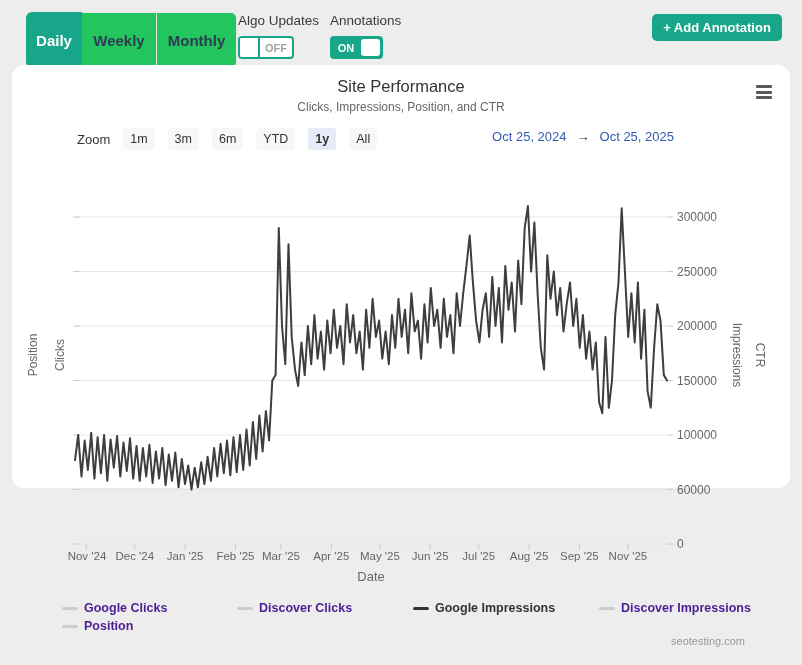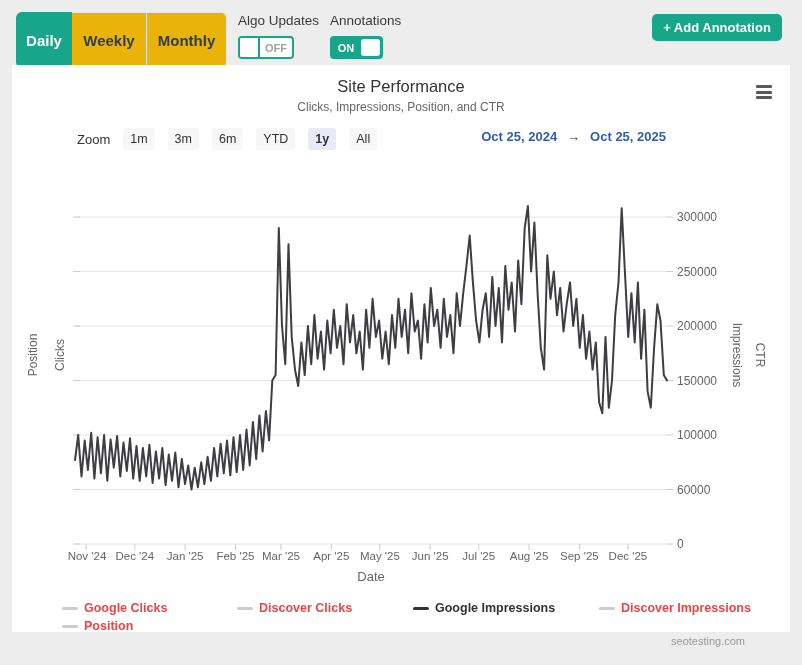--- a/index.html
+++ b/index.html
@@ -1,22 +1,22 @@
 <!DOCTYPE html>
 <html><head>
 <meta charset="utf-8">
 <style>
   * { margin:0; padding:0; box-sizing:border-box; }
   html,body { width:802px; height:665px; }
   body { font-family:"Liberation Sans", sans-serif; background:#ededed; position:relative; overflow:hidden; }
 
   
-  .view-tabs { position:absolute; left:16px; top:12px; display:flex; height:56px; border-radius:6px; }
+  .view-tabs { position:absolute; left:26px; top:12px; display:flex; height:56px; border-radius:6px; }
   .vtab { display:flex; align-items:center; justify-content:center; font-size:15px; font-weight:bold;
-          background:#eab308; color:#2e3d54; border:1px solid #e4e4e4; border-left:none; cursor:pointer; }
+          background:#22c55e; color:#2e3d54; border:1px solid #e4e4e4; border-left:none; cursor:pointer; }
   .vtab.first { border-radius:6px 0 0 6px; border:none; }
   .vtab.last  { border-radius:0 6px 6px 0; }
   .vtab.active { background:#17a689; color:#fff; }
   .w-daily{width:56px;} .w-weekly{width:75px;} .w-monthly{width:80px;}
 
   .toggle-block { position:absolute; top:13px; }
   .toggle-label { font-size:13.5px; color:#3a3a3a; margin-bottom:8px; white-space:nowrap; }
   .toggle { height:23px; border-radius:4px; display:flex; overflow:hidden; cursor:pointer;justify-content:center; }
   .toggle.off { width:56px; border:2px solid #17a689; background:#fff; }
   .toggle.off .knob { width:20px; background:#fff; border-right:2px solid #17a689; }
@@ -26,39 +26,39 @@
   .toggle.on .state { flex:1; display:flex; align-items:center; justify-content:center;
                       font-size:11px; font-weight:bold; color:#fff; }
   .toggle.on .knob { width:19px; background:#fff; border-radius:3px; margin:1px; }
 
   .add-annotation { position:absolute; right:20px; top:14px; width:130px; height:27px;
                     background:#17a689; color:#fff; font-weight:bold; font-size:13px;
                     border:none; border-radius:5px; display:flex; align-items:center; justify-content:center;
                     cursor:pointer; font-family:"Liberation Sans",sans-serif; }
 
   
-  .card { position:absolute; left:12px; top:65px; width:778px; height:567px; background:#fff; border-radius:0; }
+  .card { position:absolute; left:12px; top:65px; width:778px; height:423px; background:#fff; border-radius:12px; }
 
   .chart-title { position:absolute; left:0; right:0; top:12px; text-align:center;
                  font-size:16.5px; font-weight:500; color:#333; }
   .chart-subtitle { position:absolute; left:0; right:0; top:35px; text-align:center;
                     font-size:12px; color:#666; }
 
   .menu-btn { position:absolute; left:741px; top:18px; width:22px; height:18px; cursor:pointer;
               display:flex; flex-direction:column; justify-content:center; gap:2.5px; align-items:center; }
   .menu-btn .bar { width:16px; height:3px; background:#5a5a5a; border-radius:1px; }
 
   .range-row { position:absolute; left:65px; top:62px; height:24px; display:flex; align-items:center; }
   .zoom-word { font-size:13px; color:#333; margin-right:13px; }
   .zb { font-size:12.5px; color:#333; background:#f7f7f7; border-radius:3px; padding:4px 7px;
         margin-right:13px; cursor:pointer; }
   .zb.selected { background:#e6ebf7; font-weight:bold; }
 
-  .date-range { position:absolute; right:124px; top:64px; display:flex; align-items:center; gap:10px;
-                font-size:13px;font-weight:bold; }
+  .date-range { position:absolute; right:116px; top:64px; display:flex; align-items:center; gap:10px;
+                font-size:13px; }
   .date-val { color:#335cad; cursor:pointer; }
   .arrow { color:#333; font-size:13px; }
 
   .plot { position:absolute; left:63px; top:103px; width:592px; height:376px; }
   .plot svg { overflow:visible; display:block; }
 
   .y-labels { position:absolute; left:665px; top:0; width:60px; }
   .y-label { position:absolute; font-size:12px; color:#666; white-space:nowrap; }
   .x-labels { position:absolute; left:63px; top:485px; width:592px; height:16px; }
   .x-label { position:absolute; width:64px; margin-left:-32px; text-align:center;
@@ -67,21 +67,21 @@
   .axis-title { position:absolute; width:90px; text-align:center; font-size:12px; color:#666; white-space:nowrap; }
   .rot-ccw { transform:rotate(-90deg); }
   .rot-cw  { transform:rotate(90deg); }
 
   .xaxis-name { position:absolute; left:309px; top:504px; width:100px; text-align:center;
                 font-size:13px; color:#666; }
 
   .legend { position:absolute; left:50px; top:536px; display:grid;
             grid-template-columns:175px 176px 186px 170px; row-gap:4px; }
   .legend-item { display:flex; align-items:center; gap:6px; font-size:12.5px; font-weight:bold;
-                 color:#ef4444; cursor:pointer; }
+                 color:#4c1d95; cursor:pointer; }
   .legend-item .dash { width:16px; height:3px; background:#cccccc; border-radius:2px; }
   .legend-item.enabled { color:#333; }
   .legend-item.enabled .dash { background:#333; }
 
   .watermark { position:absolute; right:45px; top:570px; font-size:11px; color:#999; }
 </style>
 </head>
 <body>
 
 <div class="view-tabs">
@@ -187,21 +187,21 @@
       <div class="x-label" style="left: 59.792px;">Dec '24</div>
       <div class="x-label" style="left: 110.112px;">Jan '25</div>
       <div class="x-label" style="left: 160.432px;">Feb '25</div>
       <div class="x-label" style="left: 206.016px;">Mar '25</div>
       <div class="x-label" style="left: 256.336px;">Apr '25</div>
       <div class="x-label" style="left: 304.88px;">May '25</div>
       <div class="x-label" style="left: 355.2px;">Jun '25</div>
       <div class="x-label" style="left: 403.744px;">Jul '25</div>
       <div class="x-label" style="left: 454.064px;">Aug '25</div>
       <div class="x-label" style="left: 504.384px;">Sep '25</div>
-      <div class="x-label" style="left: 552.928px;">Dec '25</div>
+      <div class="x-label" style="left: 552.928px;">Nov '25</div>
     </div>
 
   <div class="axis-title rot-ccw" style="left:-24px; top:283px; width:90px;">Position</div>
   <div class="axis-title rot-ccw" style="left:3px; top:283px; width:90px;">Clicks</div>
   <div class="axis-title rot-cw" style="left:680px; top:283px; width:90px;">Impressions</div>
   <div class="axis-title rot-cw" style="left:703px; top:283px; width:90px;">CTR</div>
 
   <div class="xaxis-name">Date</div>
 
   <div class="legend">

